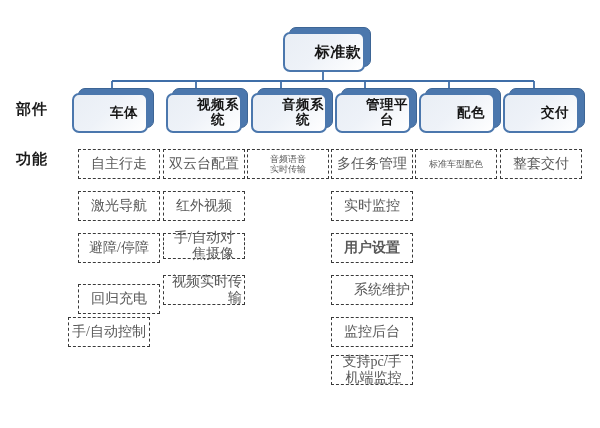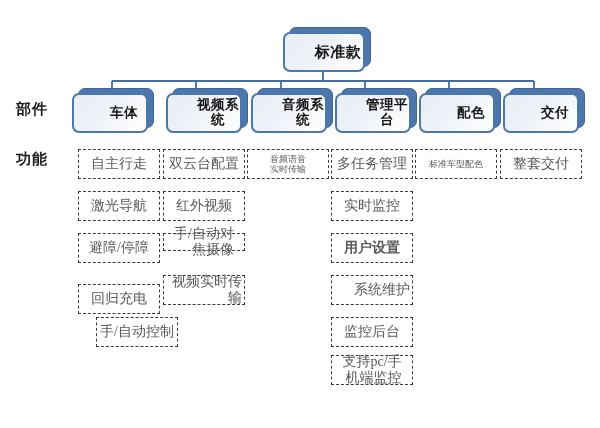--- a/index.html
+++ b/index.html
@@ -183,31 +183,31 @@
   </div>
   <div class="leaf" style="left:78px;  top:191px; width:82px; height:30px;">
     <span>激光导航</span>
   </div>
   <div class="leaf" style="left:78px;  top:233px; width:82px; height:30px;">
     <span>避障/停障</span>
   </div>
   <div class="leaf" style="left:78px;  top:284px; width:82px; height:30px;">
     <span>回归充电</span>
   </div>
-  <div class="leaf small" style="left:96px;  top:317px; width:82px; height:30px;">
+  <div class="leaf small" style="left:68px;  top:317px; width:82px; height:30px;">
     <span>手/自动控制</span>
   </div>
 
   <div class="leaf small" style="left:163px; top:149px; width:82px; height:30px;">
     <span>双云台配置</span>
   </div>
   <div class="leaf" style="left:163px; top:191px; width:82px; height:30px;">
     <span>红外视频</span>
   </div>
-  <div class="leaf small" style="left:163px; top:233px; width:82px; height:18px;">
+  <div class="leaf small" style="left:163px; top:233px; width:82px; height:26px;">
     <span>手/自动对
 焦摄像</span>
   </div>
   <div class="leaf small" style="left:163px; top:275px; width:82px; height:30px;">
     <span>视频实时传输</span>
   </div>
 
   <div class="leaf tiny" style="left:247px; top:149px; width:82px; height:30px;">
     <span>音频语音
 实时传输</span>

